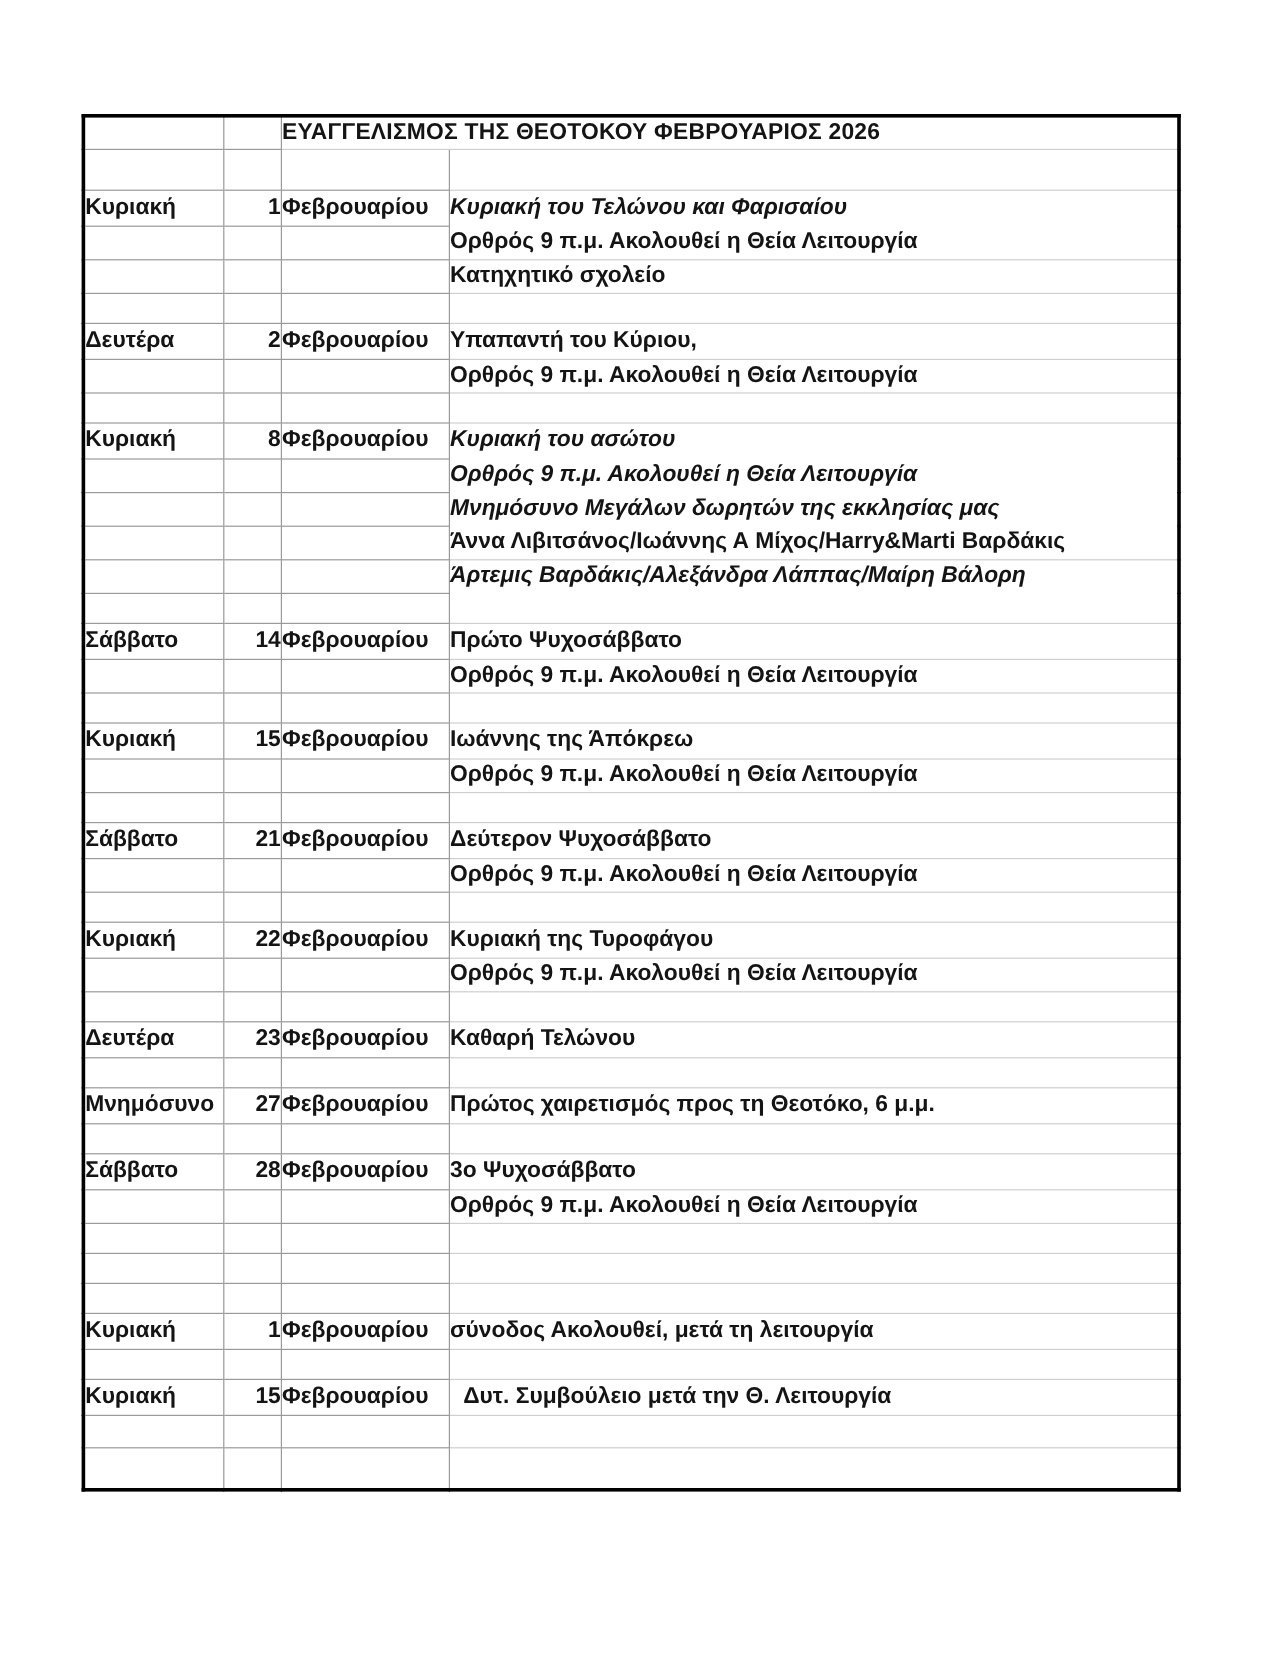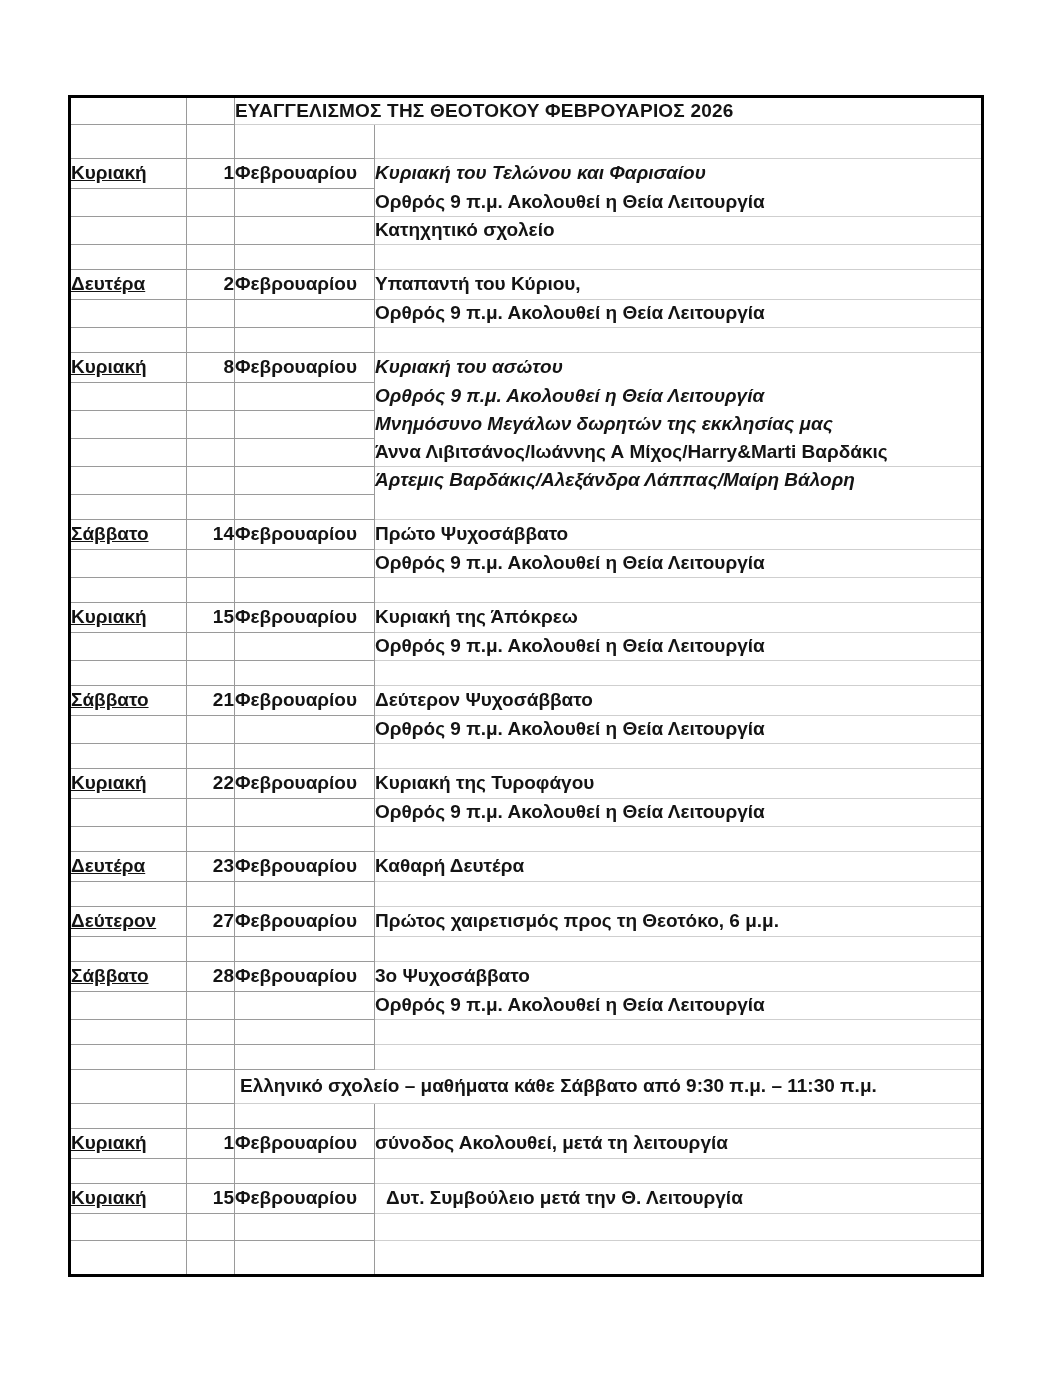--- a/index.html
+++ b/index.html
@@ -39,21 +39,21 @@
     line-height: 1.1;
   }
   table.calendar td.c4 {
     border-right: none;
     border-bottom: 1px solid #cfcfcf;
   }
   table.calendar td.c4.nob {
     border-bottom: 1px solid transparent;
     font-style: italic;
   }
-  td.day-cell   { padding-left: 9px; text-decoration: underline; }
+  td.day-cell   { padding-left: 9px; }
   td.date-cell  { text-align: right; padding-right: 5px; }
   td.month-cell { padding-left: 6px; }
   td.desc-cell  { padding-left: 9px; }
   td.title-cell {
     padding-left: 6px;
     font-size: 21.5px;
     letter-spacing: 0.2px;
     border-right: none;
     white-space: pre;
   }
@@ -180,21 +180,21 @@
           <tr style="height: 25px;">
             <td class="c1 day-cell"></td>
             <td class="c2 date-cell"></td>
             <td class="c3 month-cell"></td>
             <td class="c4 desc-cell"></td>
           </tr>
           <tr style="height: 30px;">
             <td class="c1 day-cell">Κυριακή</td>
             <td class="c2 date-cell">15</td>
             <td class="c3 month-cell">Φεβρουαρίου</td>
-            <td class="c4 desc-cell">Κυριακή της Άπόκρεω</td>
+            <td class="c4 desc-cell">Ιωάννης της Άπόκρεω</td>
           </tr>
           <tr style="height: 28px;">
             <td class="c1 day-cell"></td>
             <td class="c2 date-cell"></td>
             <td class="c3 month-cell"></td>
             <td class="c4 desc-cell">Ορθρός 9 π.μ. Ακολουθεί η Θεία Λειτουργία</td>
           </tr>
           <tr style="height: 25px;">
             <td class="c1 day-cell"></td>
             <td class="c2 date-cell"></td>
@@ -234,30 +234,30 @@
           <tr style="height: 25px;">
             <td class="c1 day-cell"></td>
             <td class="c2 date-cell"></td>
             <td class="c3 month-cell"></td>
             <td class="c4 desc-cell"></td>
           </tr>
           <tr style="height: 30px;">
             <td class="c1 day-cell">Δευτέρα</td>
             <td class="c2 date-cell">23</td>
             <td class="c3 month-cell">Φεβρουαρίου</td>
-            <td class="c4 desc-cell">Καθαρή Δευτέρα</td>
-          </tr>
-          <tr style="height: 25px;">
-            <td class="c1 day-cell"></td>
-            <td class="c2 date-cell"></td>
-            <td class="c3 month-cell"></td>
-            <td class="c4 desc-cell"></td>
-          </tr>
-          <tr style="height: 30px;">
-            <td class="c1 day-cell">Δεύτερον</td>
+            <td class="c4 desc-cell">Καθαρή Τελώνου</td>
+          </tr>
+          <tr style="height: 25px;">
+            <td class="c1 day-cell"></td>
+            <td class="c2 date-cell"></td>
+            <td class="c3 month-cell"></td>
+            <td class="c4 desc-cell"></td>
+          </tr>
+          <tr style="height: 30px;">
+            <td class="c1 day-cell">Μνημόσυνο</td>
             <td class="c2 date-cell">27</td>
             <td class="c3 month-cell">Φεβρουαρίου</td>
             <td class="c4 desc-cell">Πρώτος χαιρετισμός προς τη Θεοτόκο, 6 μ.μ.</td>
           </tr>
           <tr style="height: 25px;">
             <td class="c1 day-cell"></td>
             <td class="c2 date-cell"></td>
             <td class="c3 month-cell"></td>
             <td class="c4 desc-cell"></td>
           </tr>
@@ -277,25 +277,20 @@
             <td class="c1 day-cell"></td>
             <td class="c2 date-cell"></td>
             <td class="c3 month-cell"></td>
             <td class="c4 desc-cell"></td>
           </tr>
           <tr style="height: 25px;">
             <td class="c1 day-cell"></td>
             <td class="c2 date-cell"></td>
             <td class="c3 month-cell"></td>
             <td class="c4 desc-cell"></td>
-          </tr>
-          <tr style="height: 34px;">
-            <td class="c1"></td>
-            <td class="c2"></td>
-            <td class="c4 section-cell" colspan="2" style="padding-left: 5px;">Ελληνικό σχολείο – μαθήματα κάθε Σάββατο από 9:30 π.μ. – 11:30 π.μ.</td>
           </tr>
           <tr style="height: 25px;">
             <td class="c1 day-cell"></td>
             <td class="c2 date-cell"></td>
             <td class="c3 month-cell"></td>
             <td class="c4 desc-cell"></td>
           </tr>
           <tr style="height: 30px;">
             <td class="c1 day-cell">Κυριακή</td>
             <td class="c2 date-cell">1</td>

